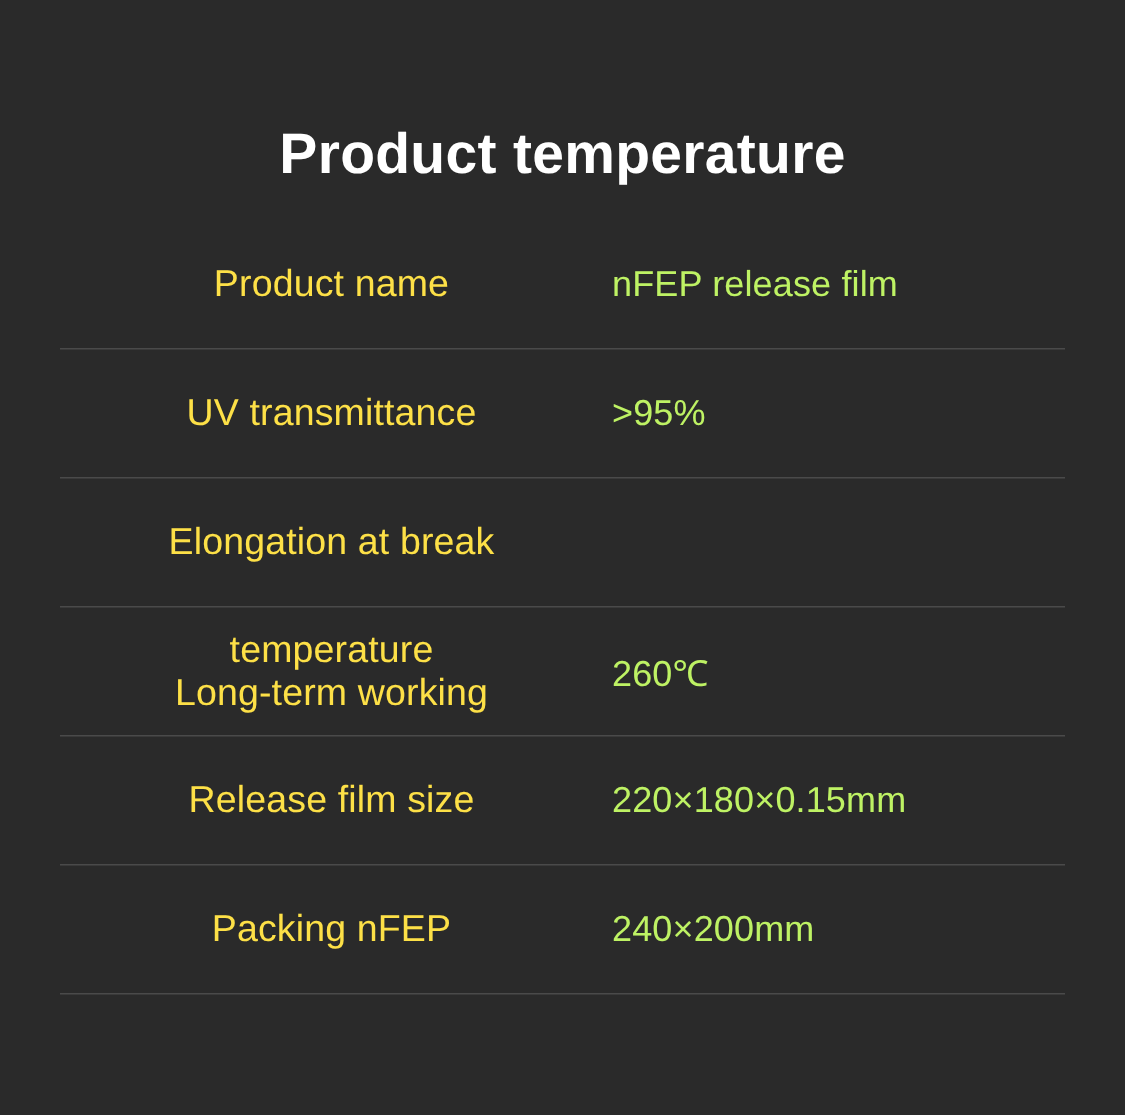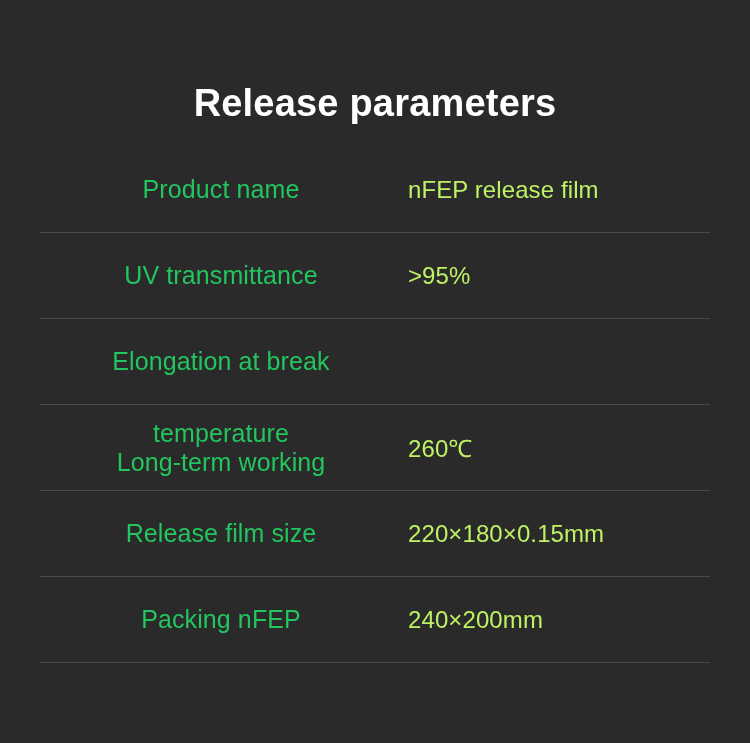--- a/index.html
+++ b/index.html
@@ -51,21 +51,21 @@
     top: 0;
     width: 330px;
     height: 85px;
     display: flex;
     flex-direction: column;
     align-items: center;
     justify-content: center;
     text-align: center;
     font-size: 25px;
     font-weight: 300;
-    color: #22c55e;
+    color: #fde047;
     line-height: 29px;
     letter-spacing: 0.1px;
   }
   .spec-label span {
     display: block;
     white-space: nowrap;
   }
   .spec-value {
     position: absolute;
     left: 368px;
@@ -78,21 +78,21 @@
     color: #bef264;
     letter-spacing: 0.1px;
     white-space: nowrap;
   }
 </style>
 </head>
 <body>
 
 <div class="page">
 
-  <div class="page-title">Release parameters</div>
+  <div class="page-title">Product temperature</div>
 
   <div class="spec-table">
 
     <div class="spec-row">
       <div class="spec-label">
         <span>Product name</span>
       </div>
       <div class="spec-value">nFEP release film</div>
     </div>
 

